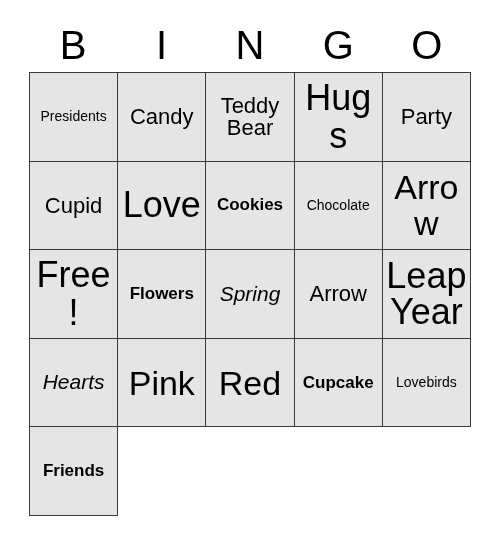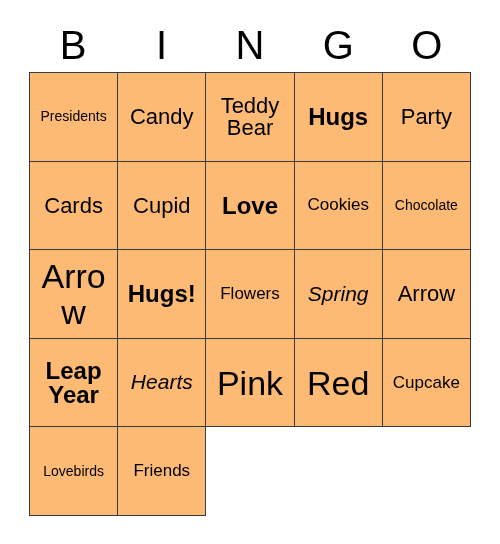--- a/index.html
+++ b/index.html
@@ -61,37 +61,37 @@
   .cell {
     box-sizing: border-box;
     border-right: 1px solid #3a3a3a;
     border-bottom: 1px solid #3a3a3a;
     display: flex;
     align-items: center;
     justify-content: center;
     text-align: center;
     padding: 1px 2px;
     overflow: hidden;
-    background: #fdba74;
+    background: #e5e5e5;
   }
   .cell .txt {
     display: block;
     width: 100%;
     line-height: 1.06;
     font-weight: 400;
     color: #000000;
     word-wrap: break-word;
   }
 
   
   .fs-xs   .txt { font-size: 14px; }
-  .fs-s    .txt { font-size: 17px; }
+  .fs-s    .txt { font-size: 17px; font-weight: bold; }
   .fs-m    .txt { font-size: 21px; font-style: italic; }
   .fs-l    .txt { font-size: 22px; }
-  .fs-xl   .txt { font-size: 24px; font-weight: bold; }
+  .fs-xl   .txt { font-size: 36px; }
   .fs-xxl  .txt { font-size: 34px; }
 
   
   .twoline .txt { line-height: 1.0; }
 </style>
 </head>
 <body>
 
 <div id="card">
 
@@ -113,39 +113,36 @@
       <div class="cell fs-l twoline">
         <span class="txt">Teddy Bear</span>
       </div>
       <div class="cell fs-xl">
         <span class="txt">Hugs</span>
       </div>
       <div class="cell fs-l">
         <span class="txt">Party</span>
       </div>
       <div class="cell fs-l">
-        <span class="txt">Cards</span>
-      </div>
-      <div class="cell fs-l">
         <span class="txt">Cupid</span>
       </div>
       <div class="cell fs-xl">
         <span class="txt">Love</span>
       </div>
       <div class="cell fs-s">
         <span class="txt">Cookies</span>
       </div>
       <div class="cell fs-xs">
         <span class="txt">Chocolate</span>
       </div>
       <div class="cell fs-xxl">
         <span class="txt">Arrow</span>
       </div>
       <div class="cell fs-xl">
-        <span class="txt">Hugs!</span>
+        <span class="txt">Free!</span>
       </div>
       <div class="cell fs-s">
         <span class="txt">Flowers</span>
       </div>
       <div class="cell fs-m">
         <span class="txt">Spring</span>
       </div>
       <div class="cell fs-l">
         <span class="txt">Arrow</span>
       </div>

